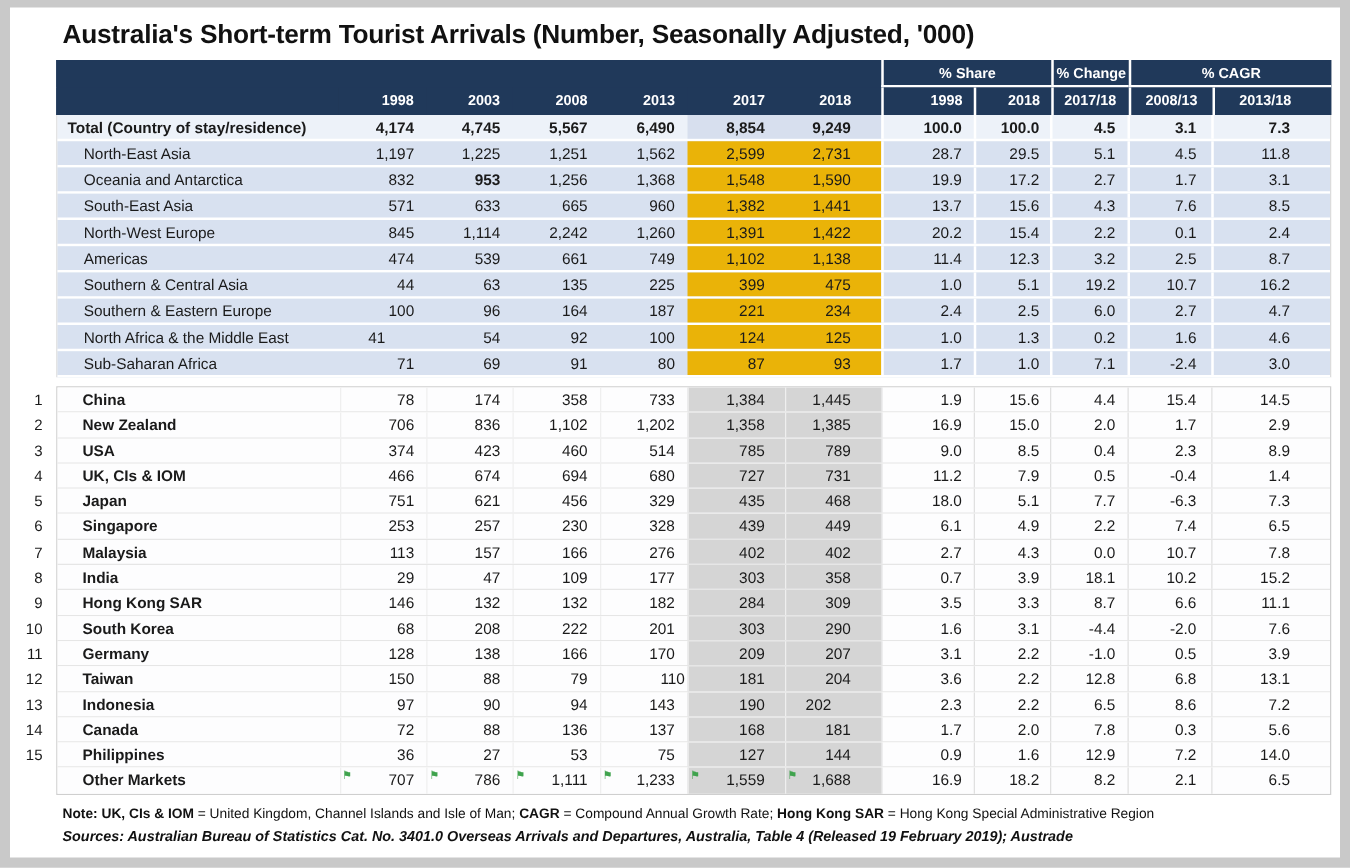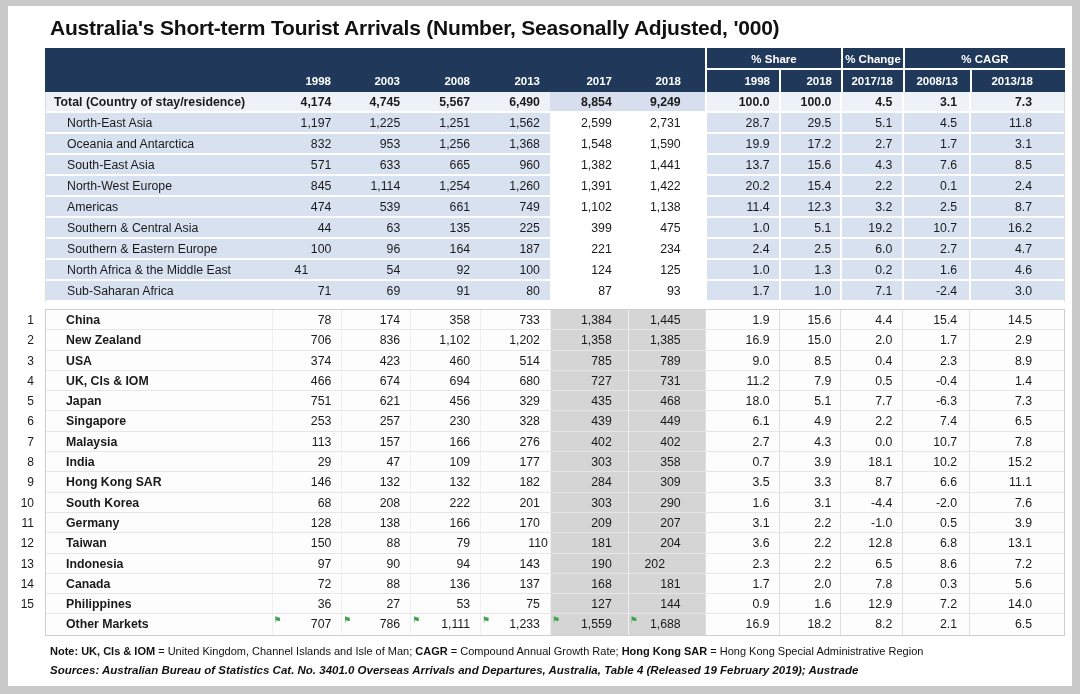--- a/index.html
+++ b/index.html
@@ -25,21 +25,21 @@
 
   
   .row{height:21px;position:relative;}
   .cell{font-size:12.3px;line-height:21px;}
   .num{text-align:right;}
   .lbl{text-align:left;}
 
   
   .region .row{background:#d8e1f0;border-bottom:2px solid #ffffff;}
   .region .row.total{background:#edf2f9;font-weight:bold;}
-  .region .band{background:#ffffff;}
+  .region .band{background:#eab308;}
   .region .row.total .band{background:#d7dfee;}
   .region .pct{border-left:2px solid #ffffff;}
   .region{border-left:1px solid #dcdcdc;border-right:1px solid #dcdcdc;}
 
   .gap{height:7px;background:#ffffff;}
 
   
   .country .row{background:#fdfdfe;border-bottom:1px solid #e6e6e6;height:20.3px;}
   .country .cell{line-height:20.3px;}
   .country .row:last-child{border-bottom:none;}
@@ -112,21 +112,21 @@
               <div class="cell num yr band" style="width: 77px; padding-right: 24px;">2,731</div>
               <div class="cell num pct " style="width: 74px; padding-right: 9px;">28.7</div>
               <div class="cell num pct " style="width: 62px; padding-right: 9px;">29.5</div>
               <div class="cell num pct " style="width: 62px; padding-right: 10px;">5.1</div>
               <div class="cell num pct " style="width: 67px; padding-right: 12px;">4.5</div>
               <div class="cell num pct " style="width: 95px; padding-right: 32px;">11.8</div>
             </div>
             <div class="row">
               <div class="cell lbl" style="width: 226px; padding-left: 21px;">Oceania and Antarctica</div>
               <div class="cell num yr " style="width: 70px; padding-right: 10px;">832</div>
-              <div class="cell num yr " style="width: 69px; padding-right: 10px;">953</div>
+              <div class="cell num yr " style="width: 69px; padding-right: 10px; font-weight: bold;">953</div>
               <div class="cell num yr " style="width: 70px; padding-right: 10px;">1,256</div>
               <div class="cell num yr " style="width: 70px; padding-right: 10px;">1,368</div>
               <div class="cell num yr band" style="width: 78px; padding-right: 16px;">1,548</div>
               <div class="cell num yr band" style="width: 77px; padding-right: 24px;">1,590</div>
               <div class="cell num pct " style="width: 74px; padding-right: 9px;">19.9</div>
               <div class="cell num pct " style="width: 62px; padding-right: 9px;">17.2</div>
               <div class="cell num pct " style="width: 62px; padding-right: 10px;">2.7</div>
               <div class="cell num pct " style="width: 67px; padding-right: 12px;">1.7</div>
               <div class="cell num pct " style="width: 95px; padding-right: 32px;">3.1</div>
             </div>
@@ -141,21 +141,21 @@
               <div class="cell num pct " style="width: 74px; padding-right: 9px;">13.7</div>
               <div class="cell num pct " style="width: 62px; padding-right: 9px;">15.6</div>
               <div class="cell num pct " style="width: 62px; padding-right: 10px;">4.3</div>
               <div class="cell num pct " style="width: 67px; padding-right: 12px;">7.6</div>
               <div class="cell num pct " style="width: 95px; padding-right: 32px;">8.5</div>
             </div>
             <div class="row">
               <div class="cell lbl" style="width: 226px; padding-left: 21px;">North-West Europe</div>
               <div class="cell num yr " style="width: 70px; padding-right: 10px;">845</div>
               <div class="cell num yr " style="width: 69px; padding-right: 10px;">1,114</div>
-              <div class="cell num yr " style="width: 70px; padding-right: 10px;">1,254</div>
+              <div class="cell num yr " style="width: 70px; padding-right: 10px;">2,242</div>
               <div class="cell num yr " style="width: 70px; padding-right: 10px;">1,260</div>
               <div class="cell num yr band" style="width: 78px; padding-right: 16px;">1,391</div>
               <div class="cell num yr band" style="width: 77px; padding-right: 24px;">1,422</div>
               <div class="cell num pct " style="width: 74px; padding-right: 9px;">20.2</div>
               <div class="cell num pct " style="width: 62px; padding-right: 9px;">15.4</div>
               <div class="cell num pct " style="width: 62px; padding-right: 10px;">2.2</div>
               <div class="cell num pct " style="width: 67px; padding-right: 12px;">0.1</div>
               <div class="cell num pct " style="width: 95px; padding-right: 32px;">2.4</div>
             </div>
             <div class="row">

